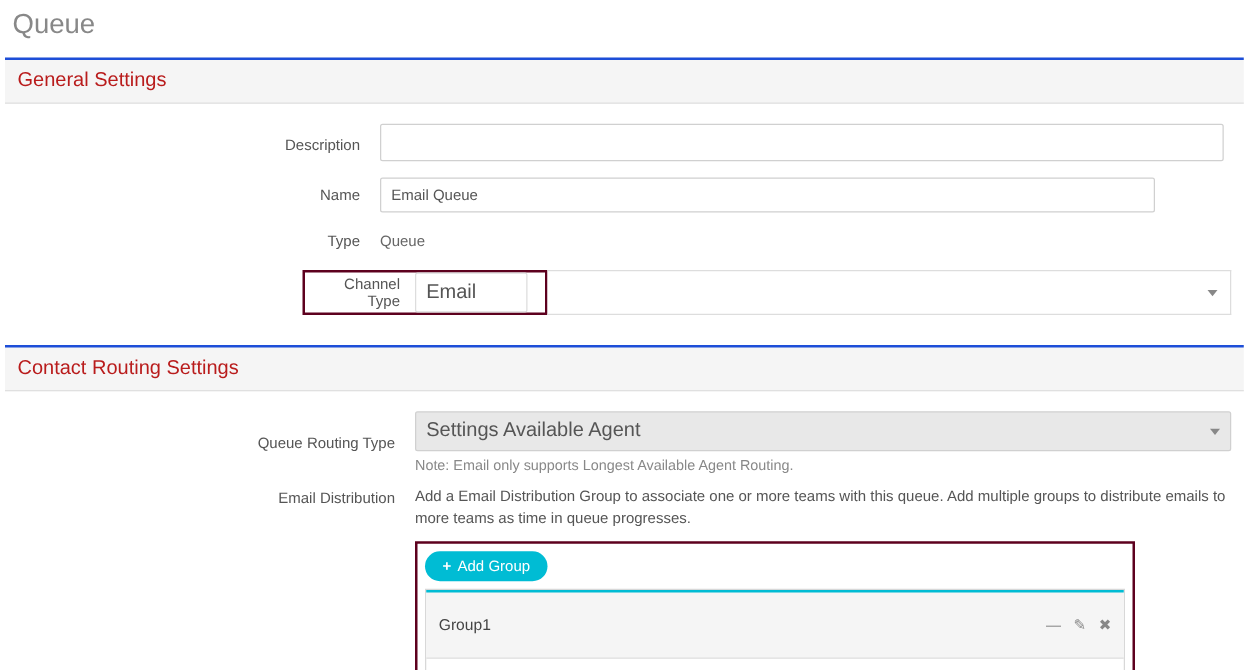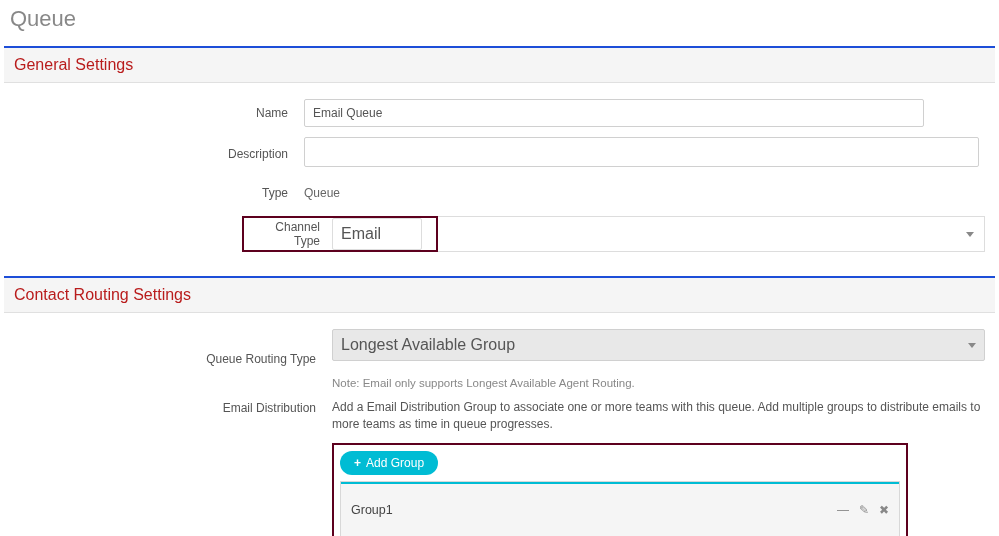--- a/index.html
+++ b/index.html
@@ -94,21 +94,21 @@
     border: 2px solid #5d001e;
     display: inline-flex;
     align-items: center;
     padding: 0;
   }
   .highlight-rect .form-label { width: 88px; padding-right: 12px; padding-left: 20px;}
   .highlight-rect .select-box { width: 90px; border: 1px solid #ddd; }
   .helper-note {
     font-size: 11.5px;
     color: #888;
-    margin-top: 16px;
+    margin-top: 6px;
   }
   .desc-text {
     font-size: 12px;
     color: #555;
     line-height: 1.4;
   }
   .distribution-wrap {
     margin-top: 10px;
     border: 2px solid #5d001e;
     padding: 6px 6px 10px 6px;
@@ -184,30 +184,30 @@
 </head>
 <body>
 
 <div class="page-title">Queue</div>
 
 <div class="section">
   <div class="section-header">General Settings</div>
   <div class="form-body">
 
     <div class="form-row">
+      <div class="form-label">Description</div>
+      <div class="form-control-wrap">
+        <textarea class="textarea" style=""></textarea>
+      </div>
+    </div>
+
+    <div class="form-row">
       <div class="form-label">Name</div>
       <div class="form-control-wrap">
         <input class="input-text" type="text" value="Email Queue" style="">
-      </div>
-    </div>
-
-    <div class="form-row">
-      <div class="form-label">Description</div>
-      <div class="form-control-wrap">
-        <textarea class="textarea" style=""></textarea>
       </div>
     </div>
 
     <div class="form-row">
       <div class="form-label">Type</div>
       <div class="form-control-wrap">
         <div class="static-text">Queue</div>
       </div>
     </div>
 
@@ -227,21 +227,21 @@
 </div>
 
 <div class="section">
   <div class="section-header">Contact Routing Settings</div>
   <div class="form-body">
 
     <div class="form-row cr-select-row">
       <div class="form-label" style="width: 318px;">Queue Routing Type</div>
       <div class="form-control-wrap">
         <div class="select-box select-full">
-          <span>Longest Available Group</span>
+          <span>Settings Available Agent</span>
           <span class="caret"></span>
         </div>
         <div class="helper-note">Note: Email only supports Longest Available Agent Routing.</div>
       </div>
     </div>
 
     <div class="form-row" style="align-items: flex-start;">
       <div class="form-label" style="width: 318px; padding-top: 2px;">Email Distribution</div>
       <div class="form-control-wrap">
         <div class="desc-text">Add a Email Distribution Group to associate one or more teams with this queue. Add multiple groups to distribute emails to more teams as time in queue progresses.</div>

